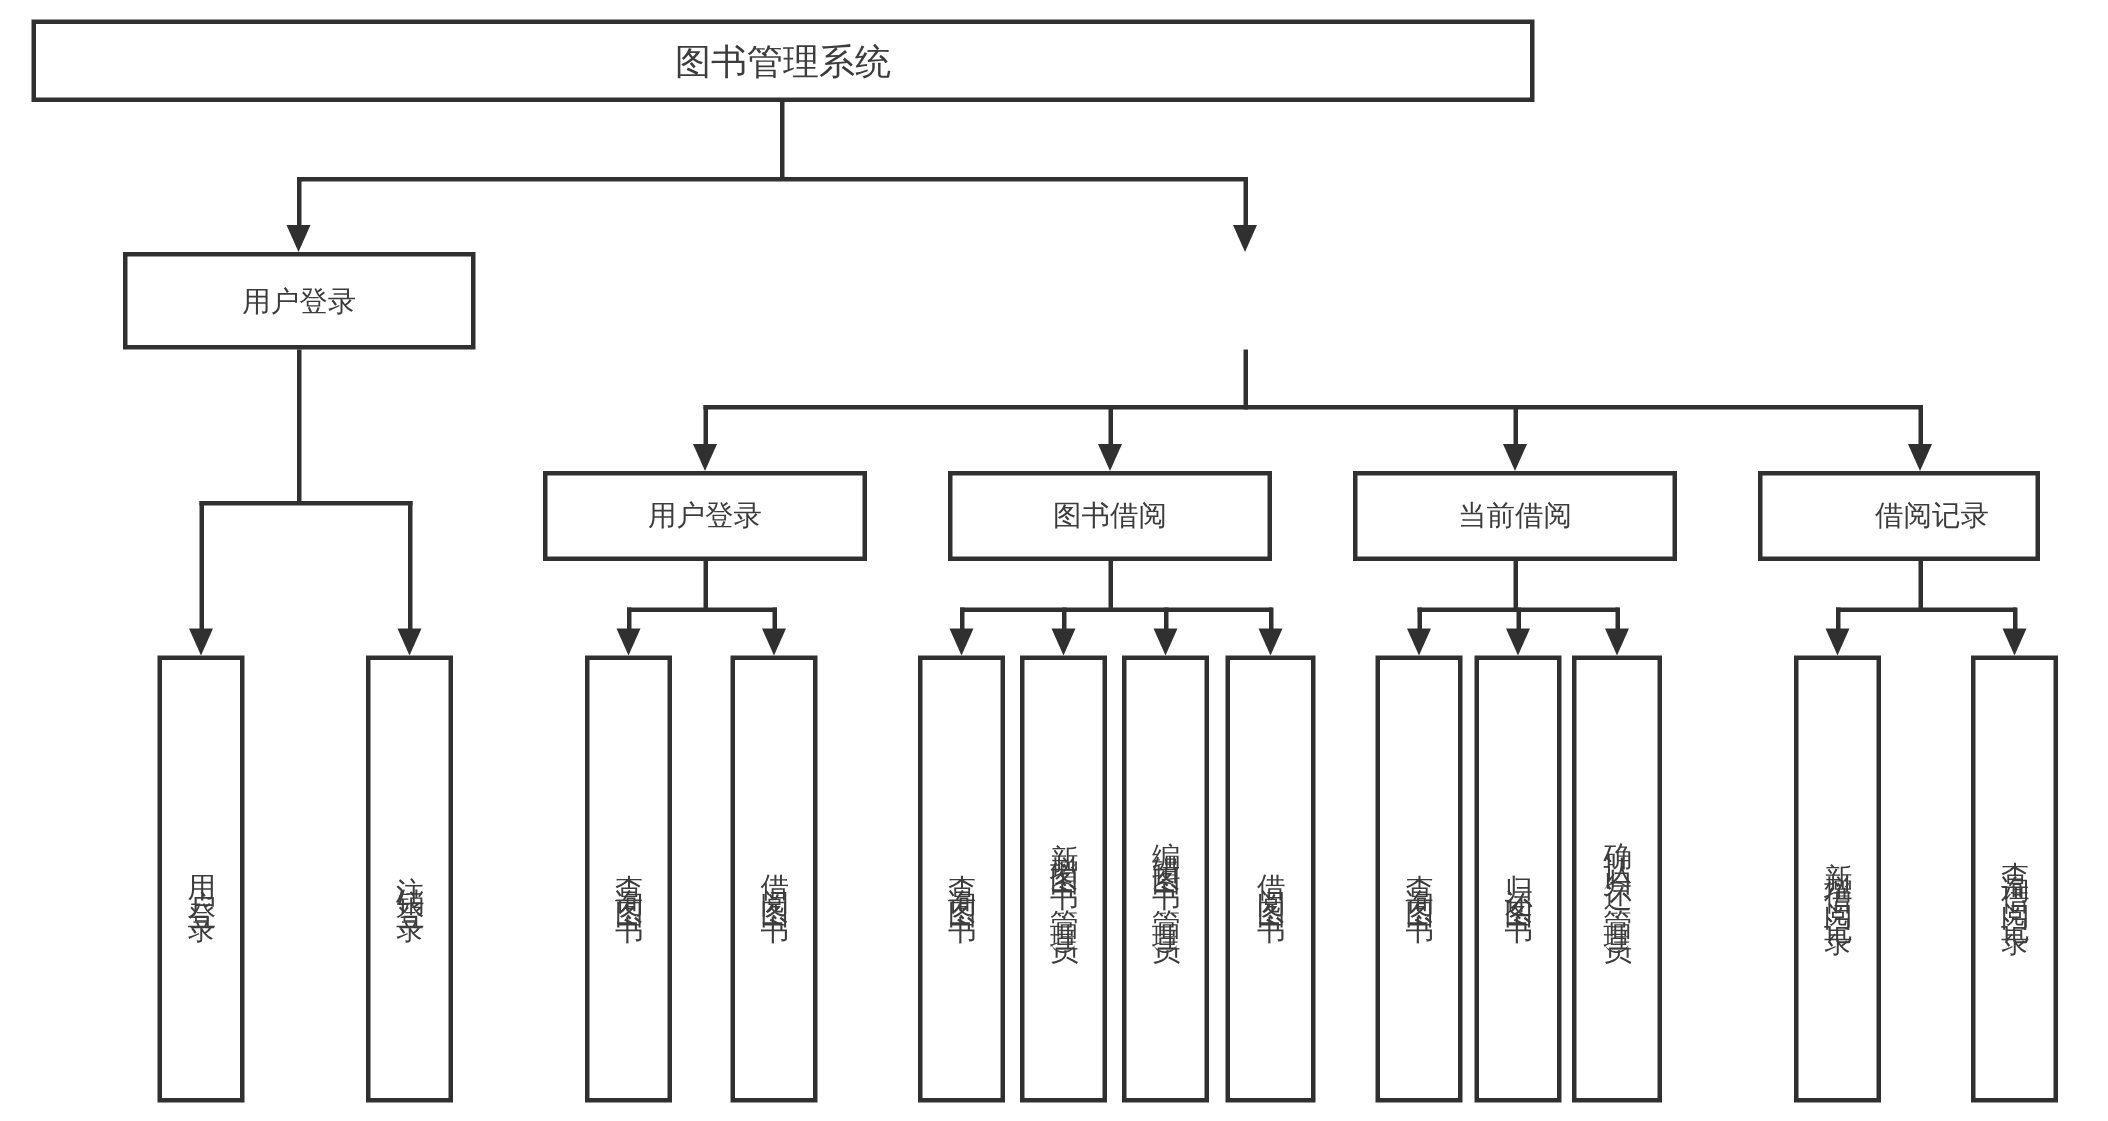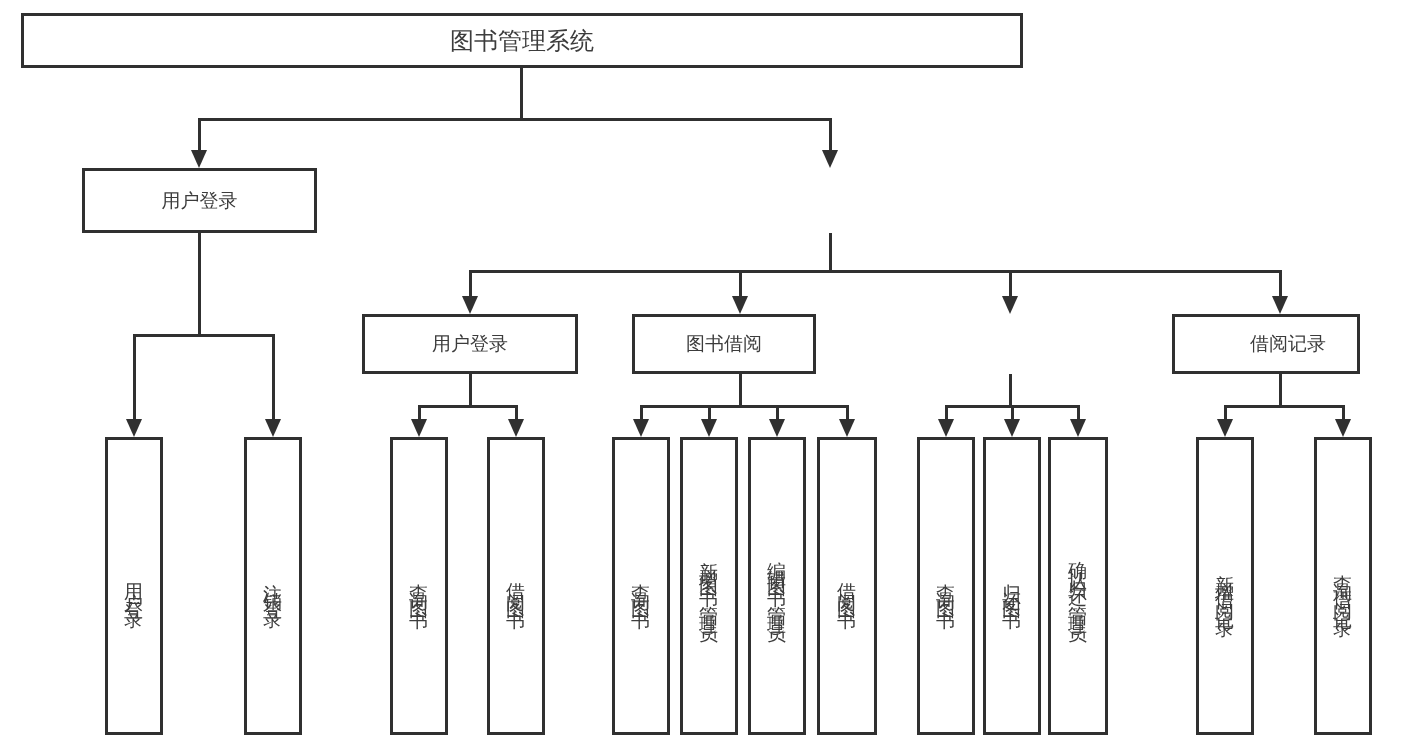--- a/index.html
+++ b/index.html
@@ -89,22 +89,25 @@
   <div class="v-line" style="left:739px;top:270px;height:28px;"></div>
   <div class="arrow" style="left:732px;top:296px;"></div>
   <div class="v-line" style="left:1009px;top:270px;height:28px;"></div>
   <div class="arrow" style="left:1002px;top:296px;"></div>
   <div class="v-line" style="left:1279px;top:270px;height:28px;"></div>
   <div class="arrow" style="left:1272px;top:296px;"></div>
 
   <div class="box" style="left:362px;top:314px;width:216px;height:60px;">
     <span>用户登录</span>
   </div>
-  <div class="box" style="left:632px;top:314px;width:184px;height:60px;">
+  <div class="box" style="left:632px;top:314px;width:216px;height:60px;">
     <span>图书借阅</span>
+  </div>
+  <div class="box" style="left:902px;top:314px;width:216px;height:60px;">
+    <span>当前借阅</span>
   </div>
   <div class="box" style="left:1172px;top:314px;width:188px;height:60px;padding-left:44px;">
     <span>借阅记录</span>
   </div>
 
   <div class="v-line" style="left:469px;top:374px;height:34px;"></div>
   <div class="h-line" style="left:418px;top:405px;width:100px;"></div>
   <div class="v-line" style="left:418px;top:405px;height:17px;"></div>
   <div class="arrow" style="left:411px;top:419px;"></div>
   <div class="v-line" style="left:515px;top:405px;height:17px;"></div>

